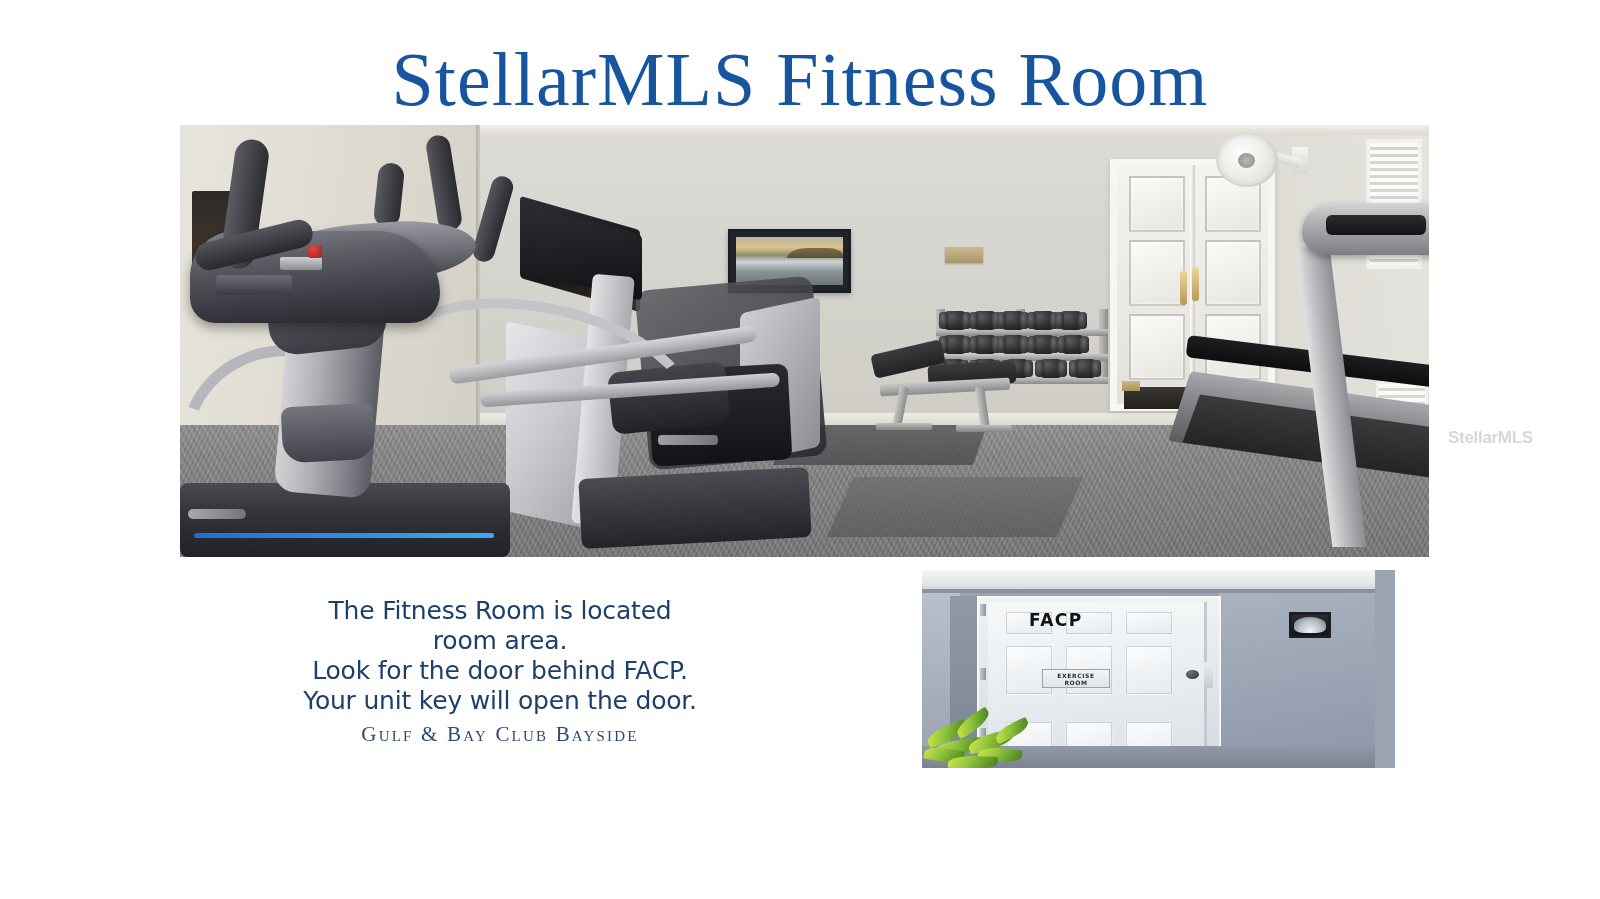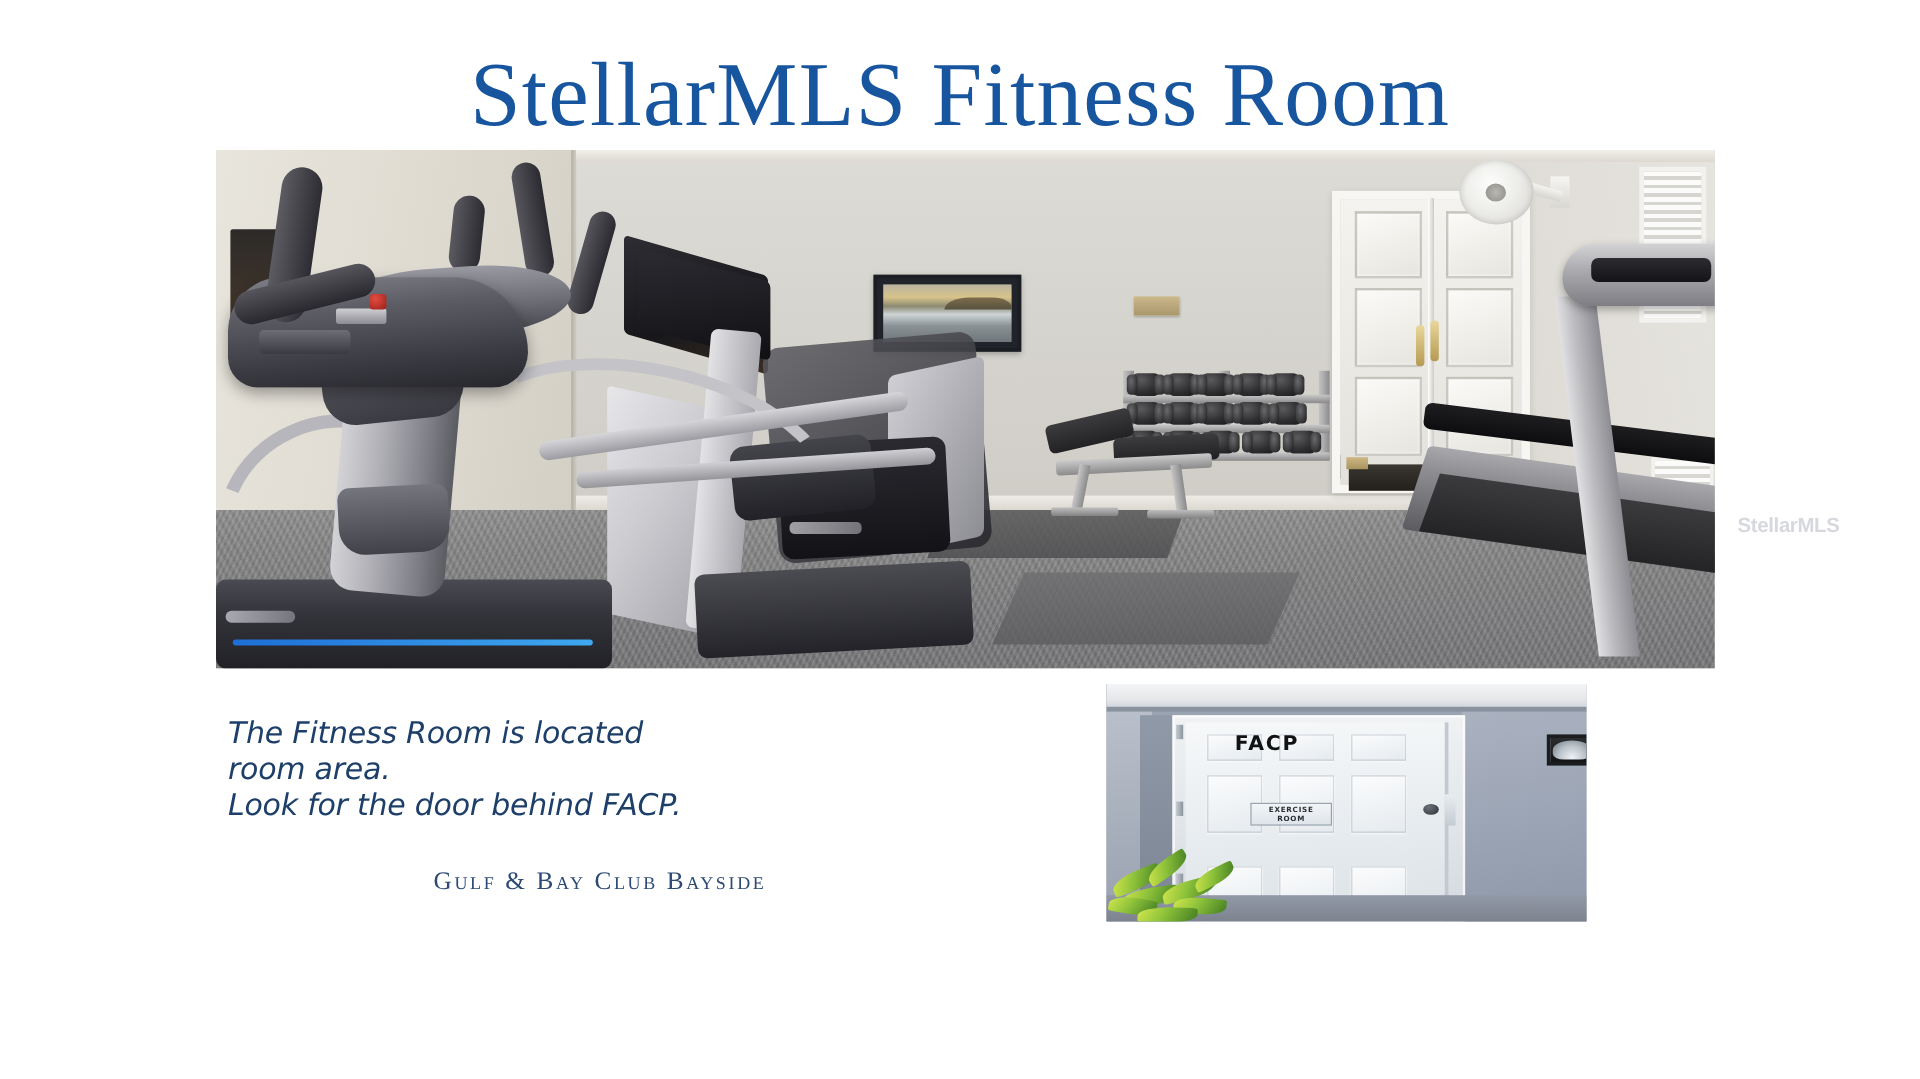--- a/index.html
+++ b/index.html
@@ -492,21 +492,21 @@
     opacity: .75;
     font-family: "Liberation Sans", sans-serif;
   }
 
   
   #caption-block {
     position: absolute;
     left: 190px;
     top: 596px;
     width: 620px;
-    font-style: italic;
+    text-align: center;
   }
   .caption-line {
     font-family: "DejaVu Sans", sans-serif;
     font-size: 25px;
     line-height: 30px;
     color: #1d3f69;
     letter-spacing: -0.2px;
   }
   #footer-brand {
     position: absolute;
@@ -519,21 +519,21 @@
     font-variant: small-caps;
     letter-spacing: 2.2px;
     color: #2c4a74;
   }
 
   
   #facp-photo {
     position: absolute;
     left: 922px;
     top: 570px;
-    width: 400px;
+    width: 473px;
     height: 198px;
     overflow: hidden;
     background: #9aa3b2;
     text-align: center;
   }
   #facp-soffit {
     position: absolute; left: 0; top: 0; width: 453px; height: 22px;
     background: linear-gradient(180deg, #f4f5f6 0%, #e4e6e9 60%, #c9ced6 100%);
   }
   #facp-soffit-edge {
@@ -773,20 +773,21 @@
   </div>
 
 </div>
 
 <div id="watermark">StellarMLS</div>
 
 <div id="caption-block">
   <div class="caption-line">The Fitness Room is located</div>
   <div class="caption-line">room area.</div>
   <div class="caption-line">Look for the door behind FACP.</div>
+  <div class="caption-line">Your unit key will open the door.</div>
 </div>
 
 <div id="footer-brand">Gulf  &amp;  Bay  Club  Bayside</div>
 
 <div id="facp-photo">
   <div id="facp-wall-right"></div>
   <div id="facp-wall-left"></div>
   <div id="facp-recess"></div>
   <div id="facp-doorframe"></div>
 

